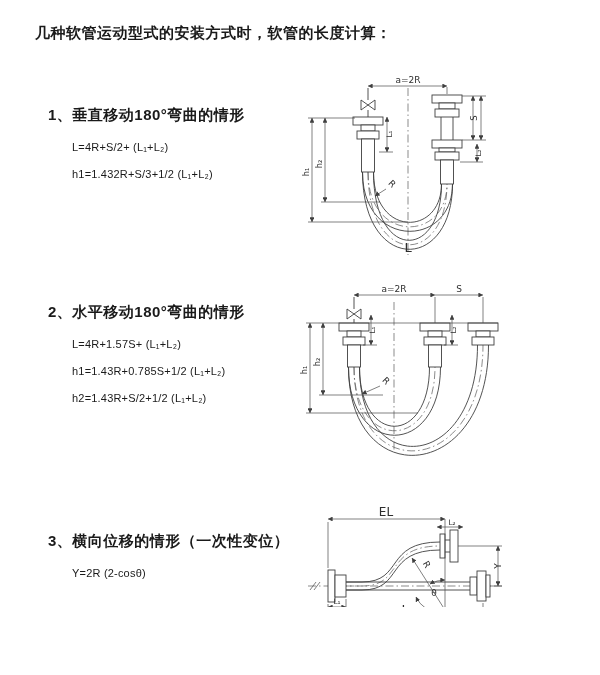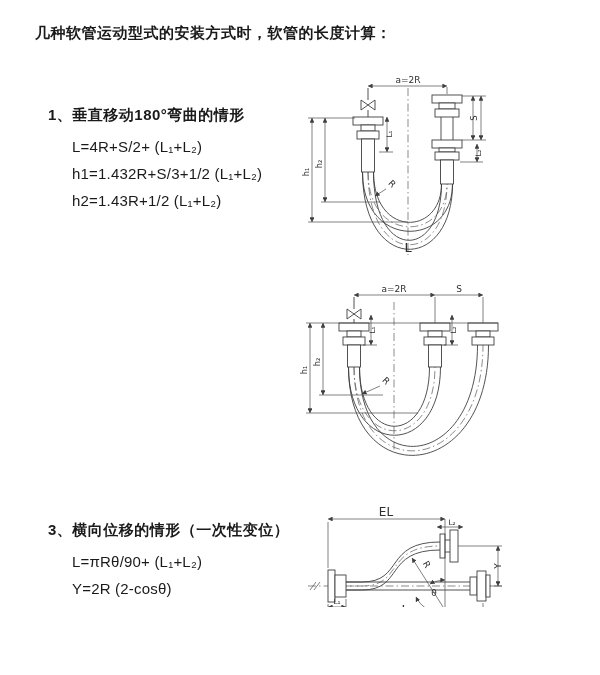--- a/index.html
+++ b/index.html
@@ -2,24 +2,24 @@
 <html><head>
 <meta charset="utf-8">
 <style>
   html,body{margin:0;padding:0;background:#fff;}
   .page{position:relative;width:600px;height:607px;background:#fff;overflow:hidden;
         font-family:"Liberation Sans","DejaVu Sans",sans-serif;color:#1a1a1a;text-decoration:underline;}
   .doc-title{position:absolute;left:35px;top:24px;font-size:15px;font-weight:bold;letter-spacing:.5px;}
   .section{position:absolute;}
   .section h3{margin:0;font-size:15px;font-weight:bold;letter-spacing:.5px;}
   .formulas{margin:8px 0 0 24px;}
-  .formula{height:27px;display:flex;align-items:center;font-size:15px;letter-spacing:.2px;}
+  .formula{height:27px;display:flex;align-items:center;font-size:11px;letter-spacing:.2px;}
   #sec1{left:48px;top:106px;}
   #sec2{left:48px;top:303px;}
-  #sec3{left:48px;top:521px;}
+  #sec3{left:48px;top:532px;}
   svg{position:absolute;overflow:visible;}
   #fig1{left:305px;top:72px;}
   #fig2{left:303px;top:282px;}
   #fig3{left:300px;top:500px;}
   svg text{fill:#2e2e2e;font-family:"DejaVu Sans",sans-serif;}
   .ln{stroke:#3f3f3f;stroke-width:.9;fill:none;}
   .thin{stroke:#4a4a4a;stroke-width:.7;fill:none;}
   .cl{stroke:#5a5a5a;stroke-width:.7;fill:none;stroke-dasharray:8 3 1.5 3;}
   .fit{stroke:#3f3f3f;stroke-width:.9;fill:#fff;}
 </style>
@@ -28,29 +28,35 @@
 
 <div class="page">
 
   <div class="doc-title">几种软管运动型式的安装方式时，软管的长度计算：</div>
 
   <div class="section" id="sec1">
     <h3>1、垂直移动180°弯曲的情形</h3>
     <div class="formulas">
       <div class="formula">L=4R+S/2+ (L₁+L₂)</div>
       <div class="formula">h1=1.432R+S/3+1/2 (L₁+L₂)</div>
-      <div class="formula">h2=1.43R+1/2 (L₁+L₂)</div>
     </div>
   </div>
 
+  <div class="section" id="sec2">
+    <h3>2、水平移动180°弯曲的情形</h3>
+    <div class="formulas">
+      <div class="formula">L=4R+1.57S+ (L₁+L₂)</div>
+      <div class="formula">h1=1.43R+0.785S+1/2 (L₁+L₂)</div>
+      <div class="formula">h2=1.43R+S/2+1/2 (L₁+L₂)</div>
+    </div>
+  </div>
 
   <div class="section" id="sec3">
     <h3>3、横向位移的情形（一次性变位）</h3>
     <div class="formulas">
-      <div class="formula">L=πRθ/90+ (L₁+L₂)</div>
       <div class="formula">Y=2R (2-cosθ)</div>
     </div>
   </div>
 
   <svg id="fig1" width="290" height="190" viewBox="0 0 290 190">
     <defs>
       <marker id="ah1" viewBox="0 0 10 10" refX="9.5" refY="5" markerWidth="7" markerHeight="7" orient="auto-start-reverse">
         <path d="M0,0L10,5L0,10z" fill="#3f3f3f"></path>
       </marker>
       <pattern id="hz1" width="3.5" height="3.5" patternUnits="userSpaceOnUse">

